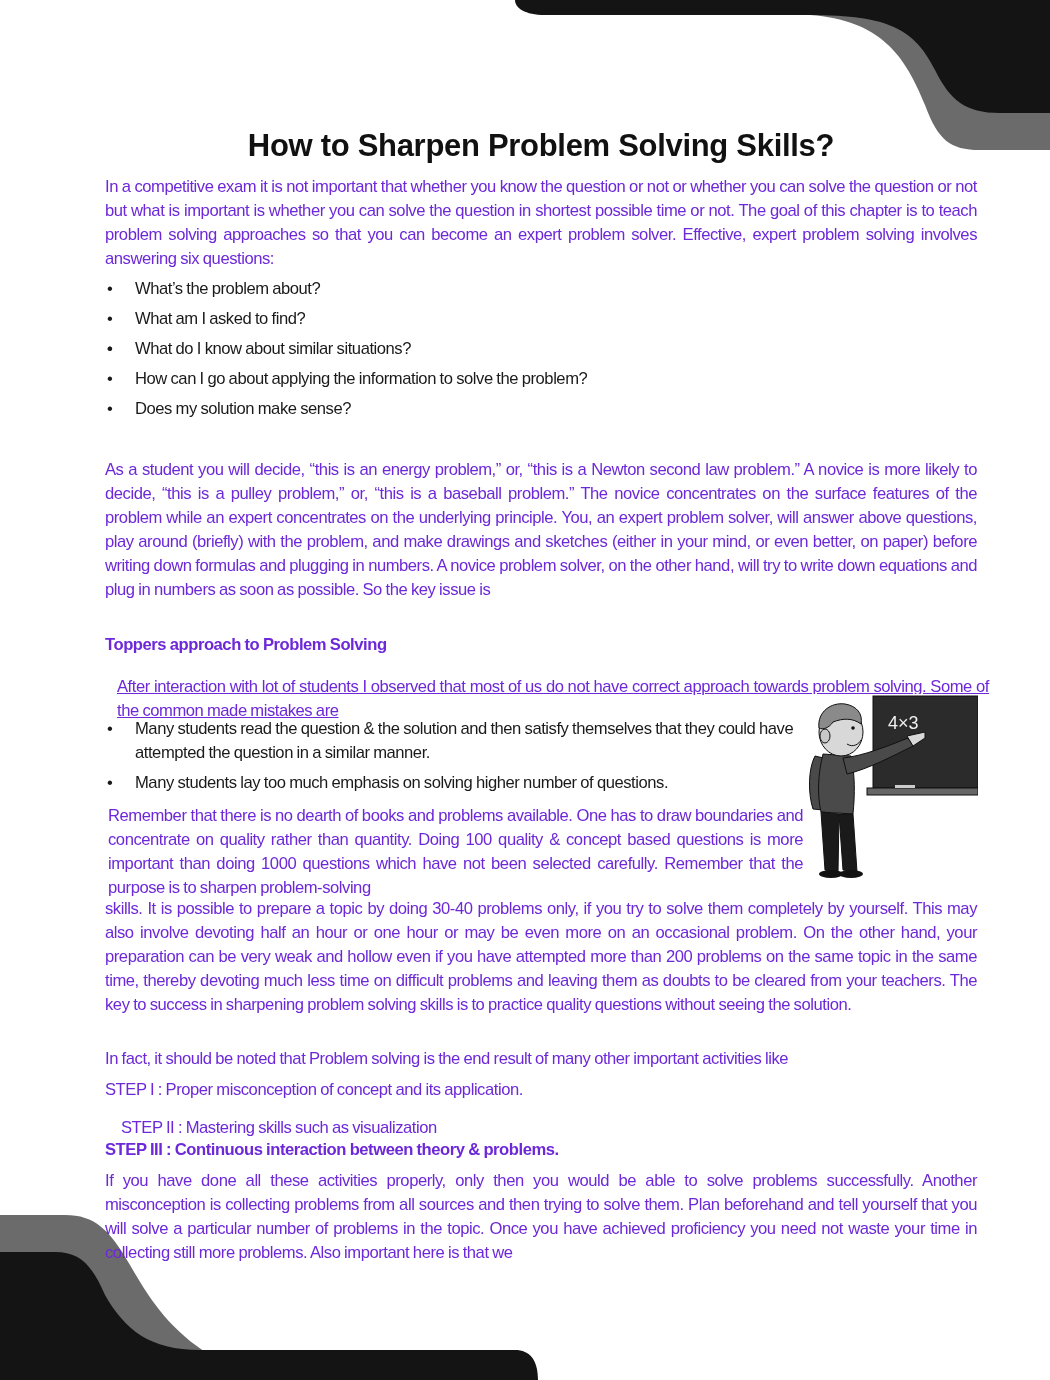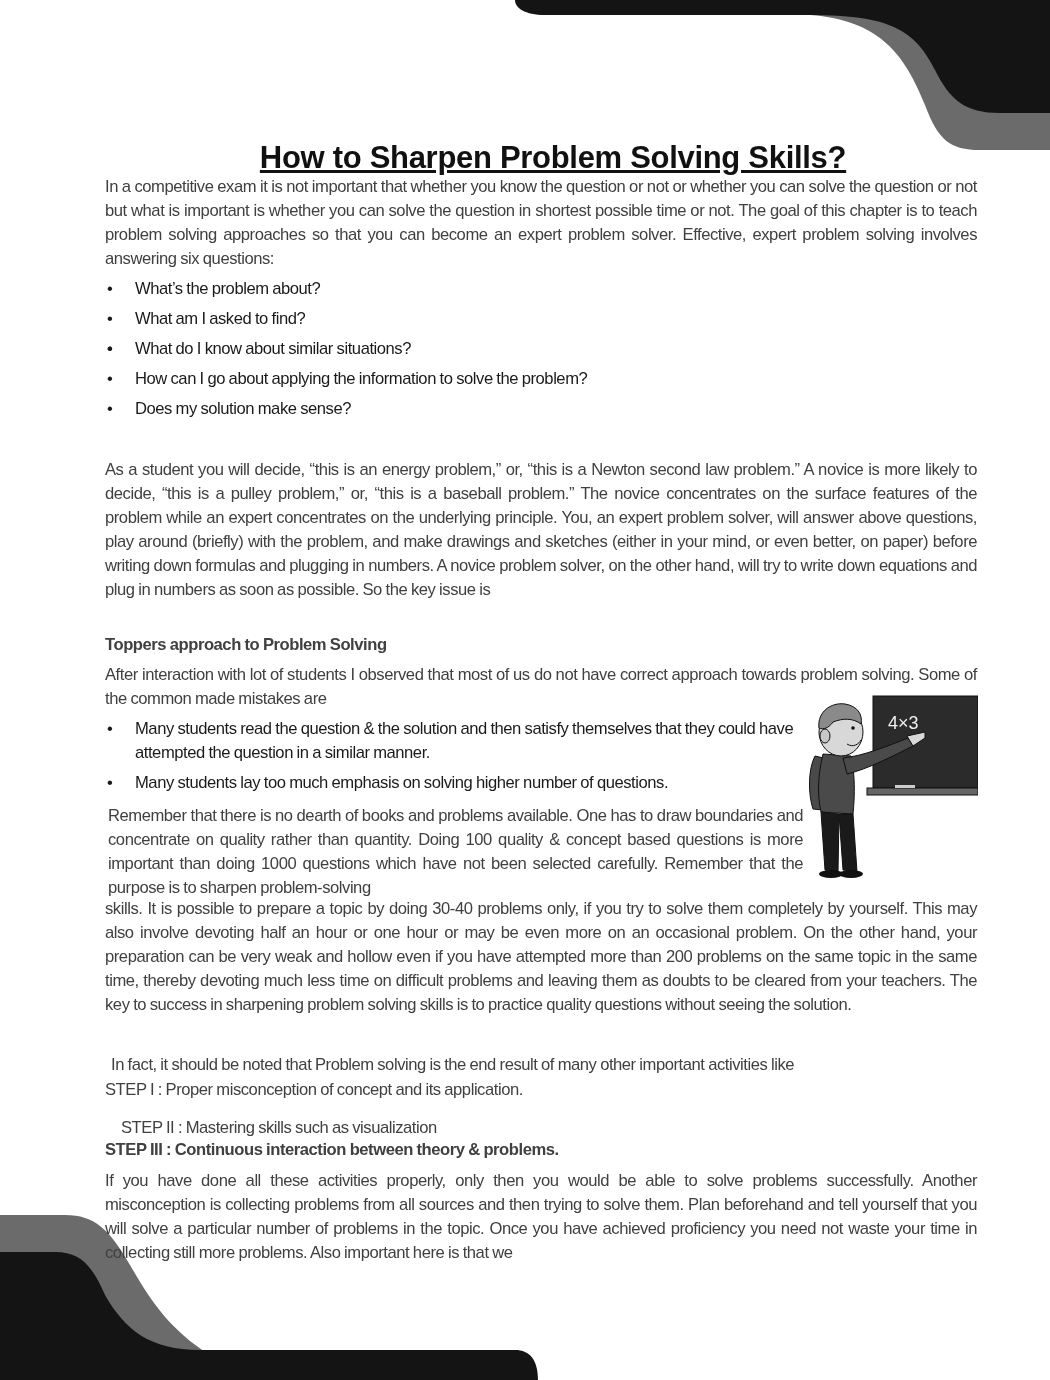--- a/index.html
+++ b/index.html
@@ -10,21 +10,21 @@
   }
   .deco { position: absolute; left: 0; top: 0; width: 1050px; height: 1380px; pointer-events: none; }
   .page { position: absolute; left: 105px; top: 0; width: 872px; }
   .title {
     position: absolute; left: 0; top: 128px; width: 872px; text-align: center;
     font-family: "Liberation Sans", sans-serif; font-weight: bold; font-size: 31px;
     letter-spacing: -0.3px; color: #111;
   }
   .text {
     position: absolute; left: 0; font-size: 16.6px; line-height: 24px;
-    letter-spacing: -0.45px; word-spacing: -0.5px; color: #404040;
+    letter-spacing: -0.45px; word-spacing: -0.5px; color: #6d28d9;
   }
   .just { text-align: justify; text-align-last: left; }
   .bold { font-weight: bold; }
   .bullets { position: absolute; left: 0; margin: 0; padding: 0; list-style: none; font-size: 16.6px; letter-spacing: -0.45px; word-spacing: -0.5px; }
   .bullets li { position: relative; padding-left: 30px; line-height: 24px; }
   .bullets li .dot { position: absolute; left: 2px; top: 0; }
   .illus { position: absolute; left: 803px; top: 694px; width: 175px; height: 186px; }
 </style>
 </head>
 <body>
@@ -34,49 +34,49 @@
   <path d="M760 0 L1050 0 L1050 150 L980 150 C950 150 938 140 925 105 C905 55 880 20 810 15 L760 15 Z" fill="#6b6b6b"></path>
 
   <path d="M515 0 L1050 0 L1050 113 L1000 113 C965 113 950 100 935 70 C915 30 890 15 810 15 L545 15 C525 15 515 8 515 0 Z" fill="#141414"></path>
 
   <path d="M0 1215 L65 1215 C95 1215 110 1230 130 1265 C150 1300 170 1330 210 1355 L210 1380 L0 1380 Z" fill="#6b6b6b"></path>
 
   <path d="M0 1252 L55 1252 C80 1252 92 1265 105 1295 C125 1330 150 1350 200 1350 L515 1350 C530 1350 538 1360 538 1380 L0 1380 Z" fill="#141414"></path>
 </svg>
 
 <div class="page">
-  <h1 class="title" style="margin:12px;text-decoration:underline;">How to Sharpen Problem Solving Skills?</h1>
+  <h1 class="title" style="margin:0;">How to Sharpen Problem Solving Skills?</h1>
 
   <p class="text just" style="top:175px; width:872px; margin:0;">In a competitive exam it is not important that whether you know the question or not or whether you can solve the question or not but what is important is whether you can solve the question in shortest possible time or not. The goal of this chapter is to teach problem solving approaches so that you can become an expert problem solver. Effective, expert problem solving involves answering six questions:</p>
 
   <ul class="bullets" style="top:277px; width:872px;">
     <li style="margin-bottom:6px;"><span class="dot">•</span><span>What’s the problem about?</span></li>
     <li style="margin-bottom:6px;"><span class="dot">•</span><span>What am I asked to find?</span></li>
     <li style="margin-bottom:6px;"><span class="dot">•</span></li>
     <li style="margin-bottom:6px;"><span class="dot">•</span><span>What do I know about similar situations?</span></li>
     <li style="margin-bottom:6px;"><span class="dot">•</span><span>How can I go about applying the information to solve the problem?</span></li>
     <li><span class="dot">•</span><span>Does my solution make sense?</span></li>
   </ul>
 
   <p class="text just" style="top:458px; width:872px; margin:0;">As a student you will decide, “this is an energy problem,” or, “this is a Newton second law  problem.” A novice is more likely to decide, “this is a pulley problem,” or, “this is a baseball problem.” The novice concentrates on the surface features of the problem while an expert concentrates on the underlying principle. You, an expert problem solver, will answer above questions, play around (briefly) with the problem, and make drawings and sketches (either in your mind, or even better, on paper) before writing down formulas and plugging in numbers. A novice problem solver, on the other hand, will try to write down equations and plug in numbers as soon as possible. So the key issue is</p>
 
   <p class="text bold" style="top:633px; width:872px; margin:0;">Toppers approach to Problem Solving</p>
 
-  <p class="text just" style="top:663px; width:872px; margin:0;">After interaction with lot of students I observed that most of us do not have correct approach towards problem solving. Some of the common made mistakes are</p>
+  <p class="text just" style="top:663px; width:872px; margin:12px;text-decoration:underline;">After interaction with lot of students I observed that most of us do not have correct approach towards problem solving. Some of the common made mistakes are</p>
 
   <ul class="bullets" style="top:717px; width:700px;">
     <li style="margin-bottom:6px;"><span class="dot">•</span><span>Many students read the question &amp; the solution and then satisfy themselves that they could have attempted the question in a similar manner.</span></li>
     <li><span class="dot">•</span><span>Many students lay too much emphasis on solving higher number of questions.</span></li>
   </ul>
 
   <p class="text just" style="top:801px; width:695px; margin:3px;">Remember that there is no dearth of books and problems available. One has to draw boundaries and concentrate on quality rather than quantity. Doing 100 quality &amp; concept based questions is  more important than doing 1000 questions which have not been selected carefully. Remember that the purpose is to sharpen problem-solving</p>
 
   <p class="text just" style="top:897px; width:872px; margin:0;">skills. It is possible to prepare a topic by doing 30-40 problems only, if you try to solve them completely by yourself. This may also involve devoting half an hour or one hour or may be even more on an occasional problem. On the other hand, your preparation can be very weak and hollow even if you have attempted more than 200 problems on the same topic in the same time, thereby devoting much less time on difficult problems and leaving them as doubts to be cleared from your teachers. The key to success in sharpening problem solving skills is to practice quality questions without seeing the solution.</p>
 
-  <p class="text" style="top:1047px; width:872px; margin:6px;">In fact, it should be noted that Problem solving is the end result of many other important activities like</p>
+  <p class="text" style="top:1047px; width:872px; margin:0;">In fact, it should be noted that Problem solving is the end result of many other important activities like</p>
 
   <p class="text" style="top:1078px; width:872px; margin:0;">STEP I  : Proper misconception of concept and its application.</p>
   <p class="text" style="top:1100px; width:872px; margin:16px;">STEP II : Mastering skills such as visualization</p>
   <p class="text bold" style="top:1138px; width:872px; margin:0;">STEP III : Continuous interaction between theory &amp;  problems.</p>
 
   <p class="text just" style="top:1169px; width:872px; margin:0;">If you have done all these activities properly, only then you would be able to solve problems successfully. Another misconception is collecting problems from all sources and then trying to solve them. Plan beforehand and tell yourself that you will solve a particular number of problems in the topic. Once you have achieved proficiency you need not waste your time in collecting still more problems. Also important here is that we</p>
 </div>
 
 <svg class="illus" viewBox="0 0 175 186">
   <rect x="0" y="0" width="175" height="186" fill="#ffffff"></rect>

